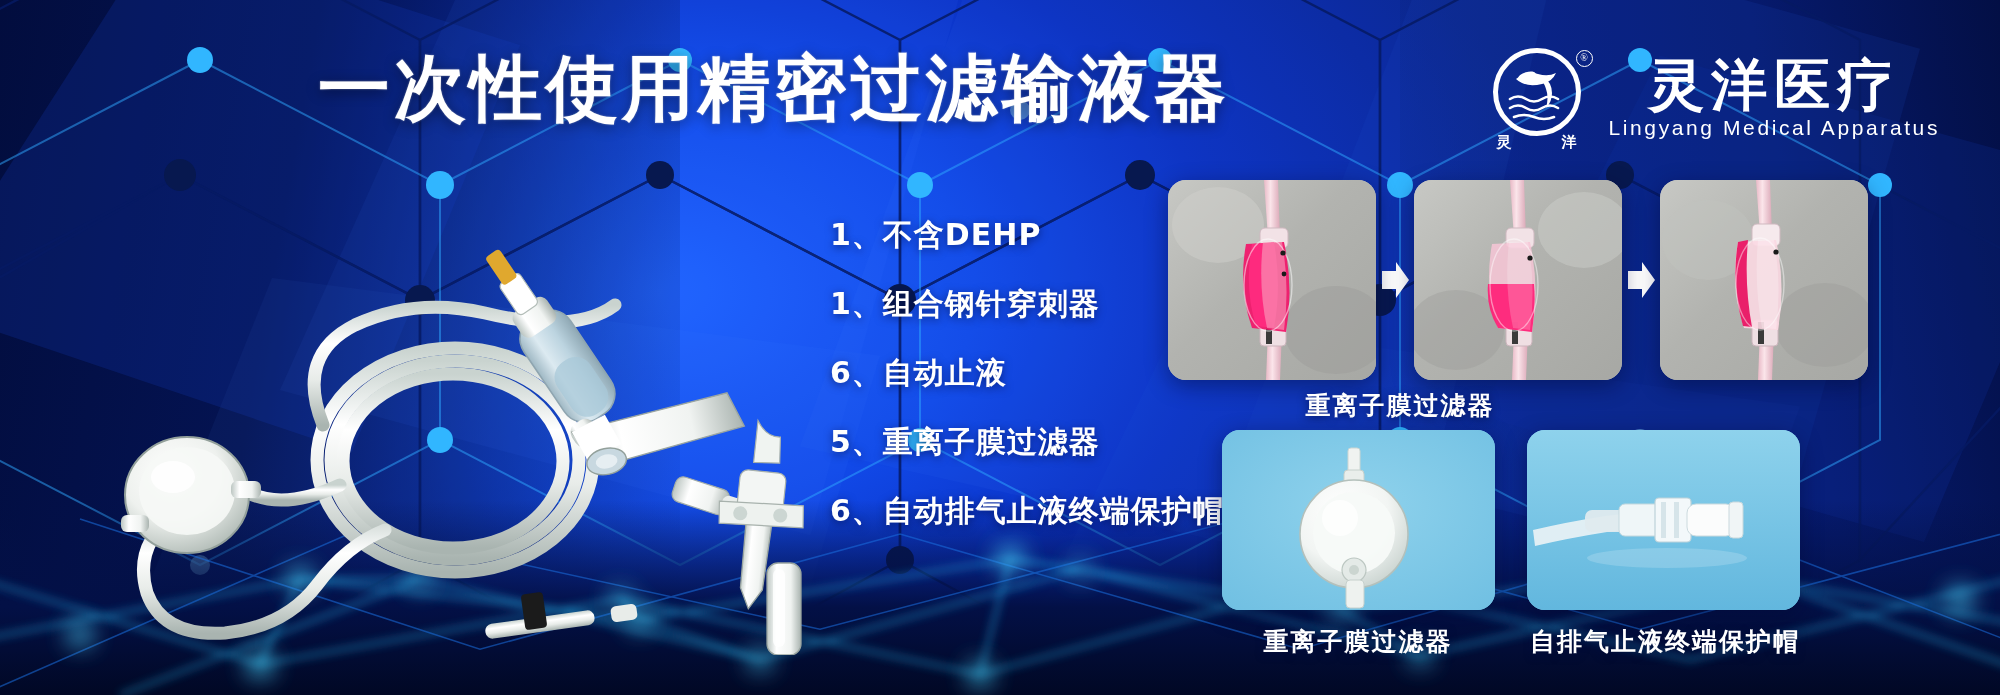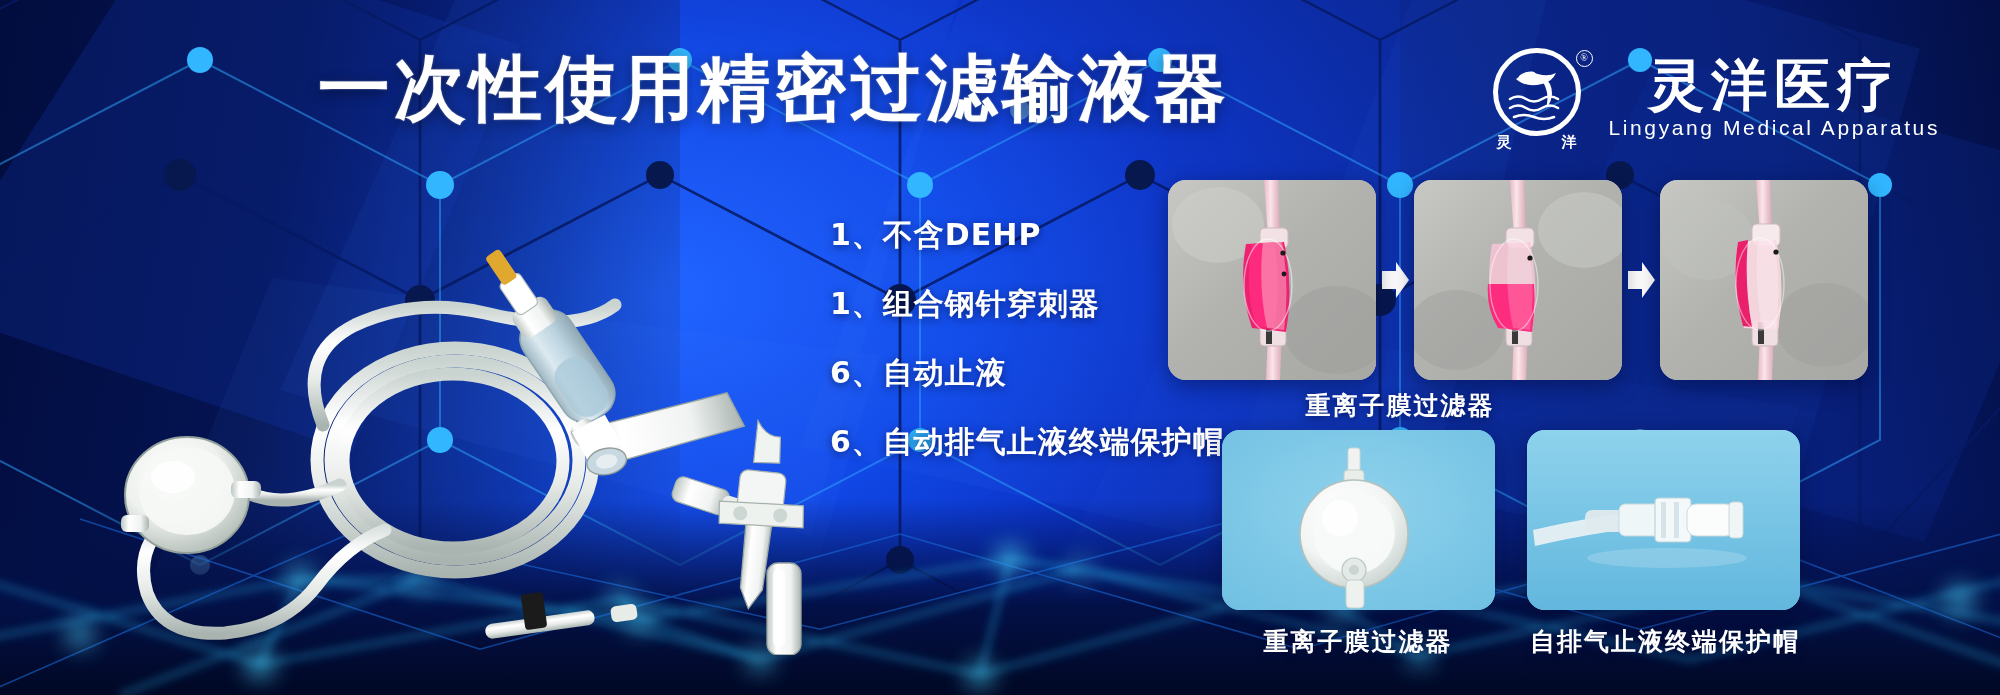--- a/index.html
+++ b/index.html
@@ -395,20 +395,21 @@
         <rect x="468" y="408" width="22" height="36" rx="4" fill="#1b1b1b" transform="rotate(-8 479 426)"></rect>
         <rect x="556" y="420" width="26" height="16" rx="5" fill="#e8ece9" transform="rotate(-8 569 428)"></rect>
       </g>
     </svg>
   </div>
 
   <div class="features">
     <div class="feature">1、不含DEHP</div>
     <div class="feature">1、组合钢针穿刺器</div>
     <div class="feature">6、自动止液</div>
+    <div class="feature">5、重离子膜过滤器</div>
     <div class="feature">6、自动排气止液终端保护帽</div>
   </div>
 
   <div class="panel-row-top">
 
     <div class="photo-card card-top">
       <svg viewBox="0 0 208 200" preserveAspectRatio="none">
         <defs>
           <linearGradient id="greyA" x1="0" y1="0" x2="1" y2="1">
             <stop offset="0%" stop-color="#c7c8c4"></stop>

